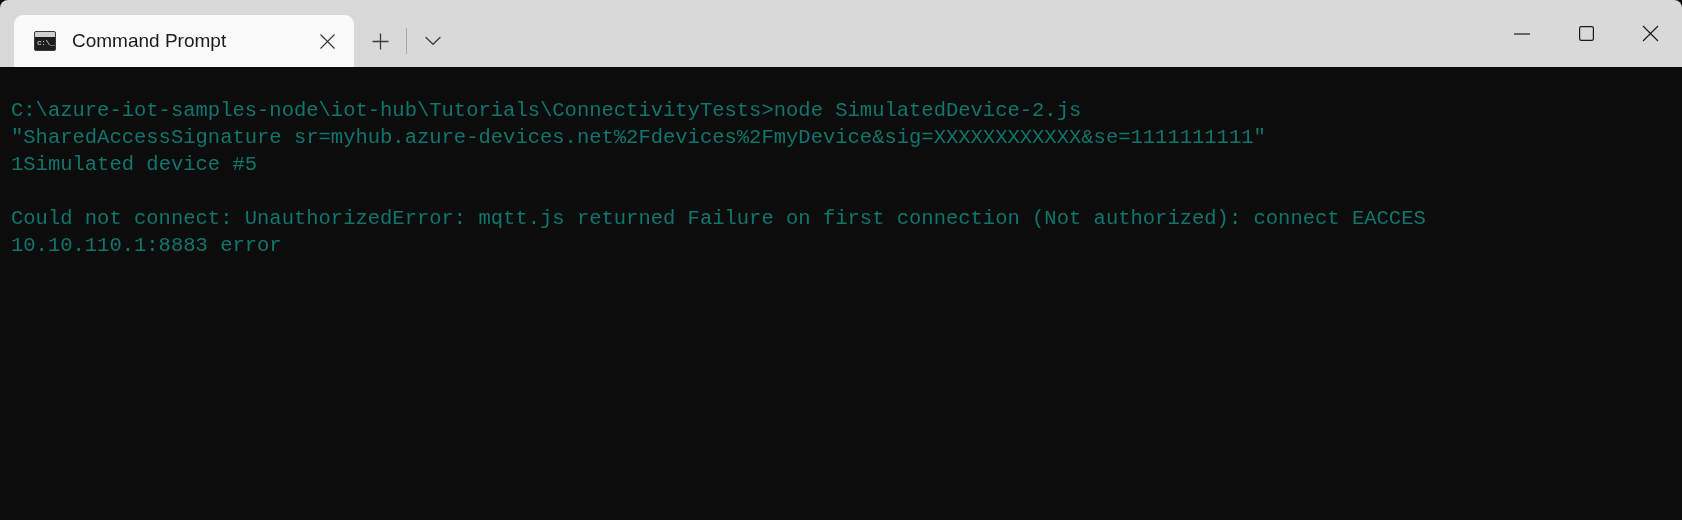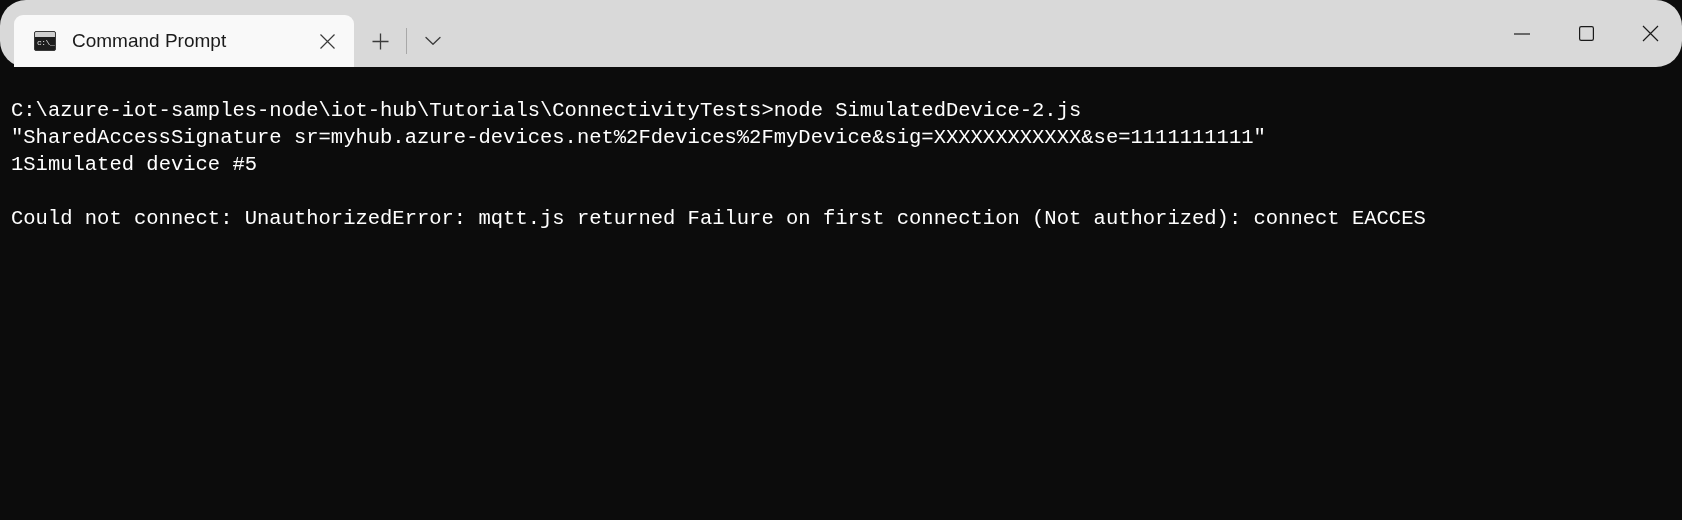--- a/index.html
+++ b/index.html
@@ -28,21 +28,20 @@
   
   .titlebar {
     height: 67px;
     background: #d9d9d9;
     display: flex;
     align-items: flex-end;
     position: relative;
     flex: 0 0 auto;
     border-top-left-radius: 8px;
     border-top-right-radius: 8px;
-    border-radius: 26px;
   }
 
   .tabstrip {
     display: flex;
     align-items: flex-end;
     height: 100%;
     padding-left: 14px;
     gap: 0;
   }
 
@@ -155,21 +154,21 @@
     background: #0c0c0c;
     position: relative;
     overflow: hidden;
     padding: 30px 0 0 11px;
   }
 
   .term-line {
     font-family: "Liberation Mono", "DejaVu Sans Mono", monospace;
     font-size: 20.5px;
     line-height: 27px;
-    color: #ffffff;
+    color: #0f766e;
     white-space: pre;
     letter-spacing: 0px;
   }
 
   .term-line.blank { color: transparent; }
 
   .term-row { display: block; position: relative; }
 </style>
 </head>
 <body>
@@ -223,16 +222,17 @@
       </span>
     </div>
   </div>
 
   <div class="terminal">
     <div class="term-line term-row">C:\azure-iot-samples-node\iot-hub\Tutorials\ConnectivityTests&gt;node SimulatedDevice-2.js</div>
     <div class="term-line term-row">"SharedAccessSignature sr=myhub.azure-devices.net%2Fdevices%2FmyDevice&amp;sig=XXXXXXXXXXXX&amp;se=1111111111"</div>
     <div class="term-row"><span class="term-line artifact">1</span><span class="term-line">Simulated device #5</span></div>
     <div class="term-line term-row blank">&nbsp;</div>
     <div class="term-line term-row">Could not connect: UnauthorizedError: mqtt.js returned Failure on first connection (Not authorized): connect EACCES</div>
+    <div class="term-line term-row">10.10.110.1:8883 error</div>
     <div class="term-line term-row blank">&nbsp;</div>
   </div>
 
 </div>
 
 </body></html>

